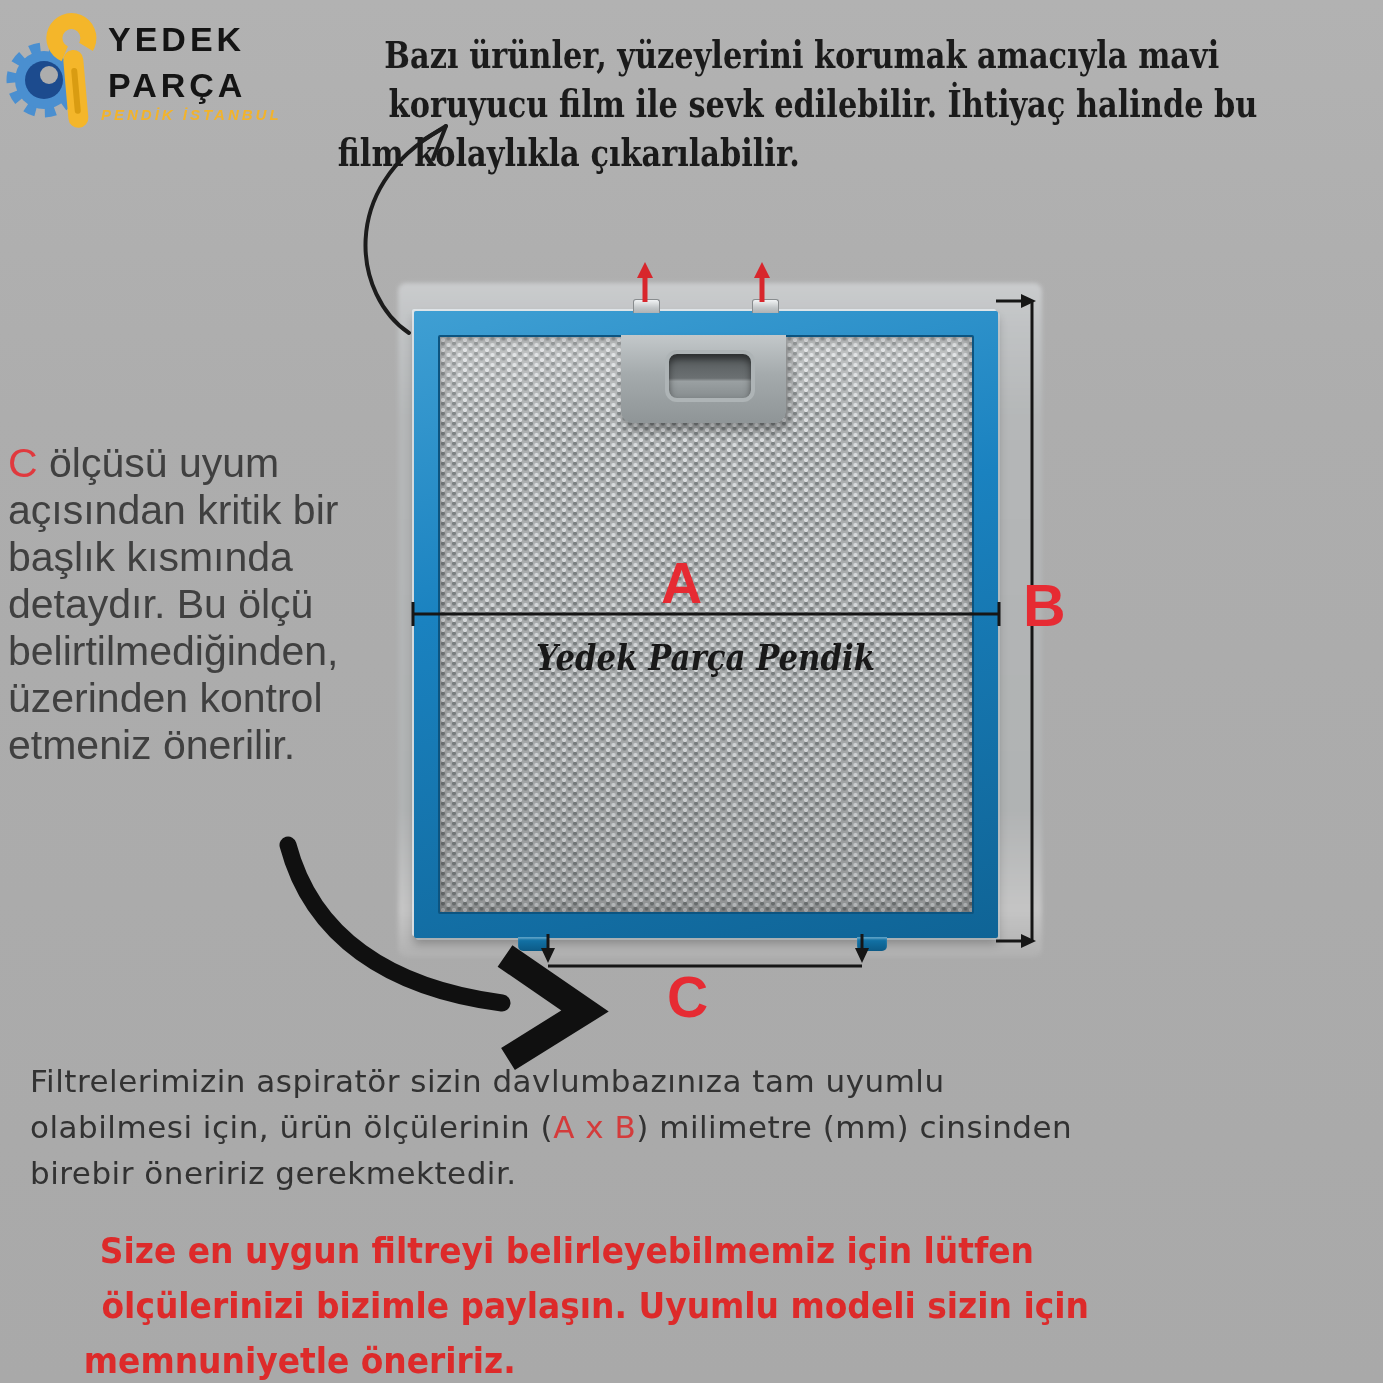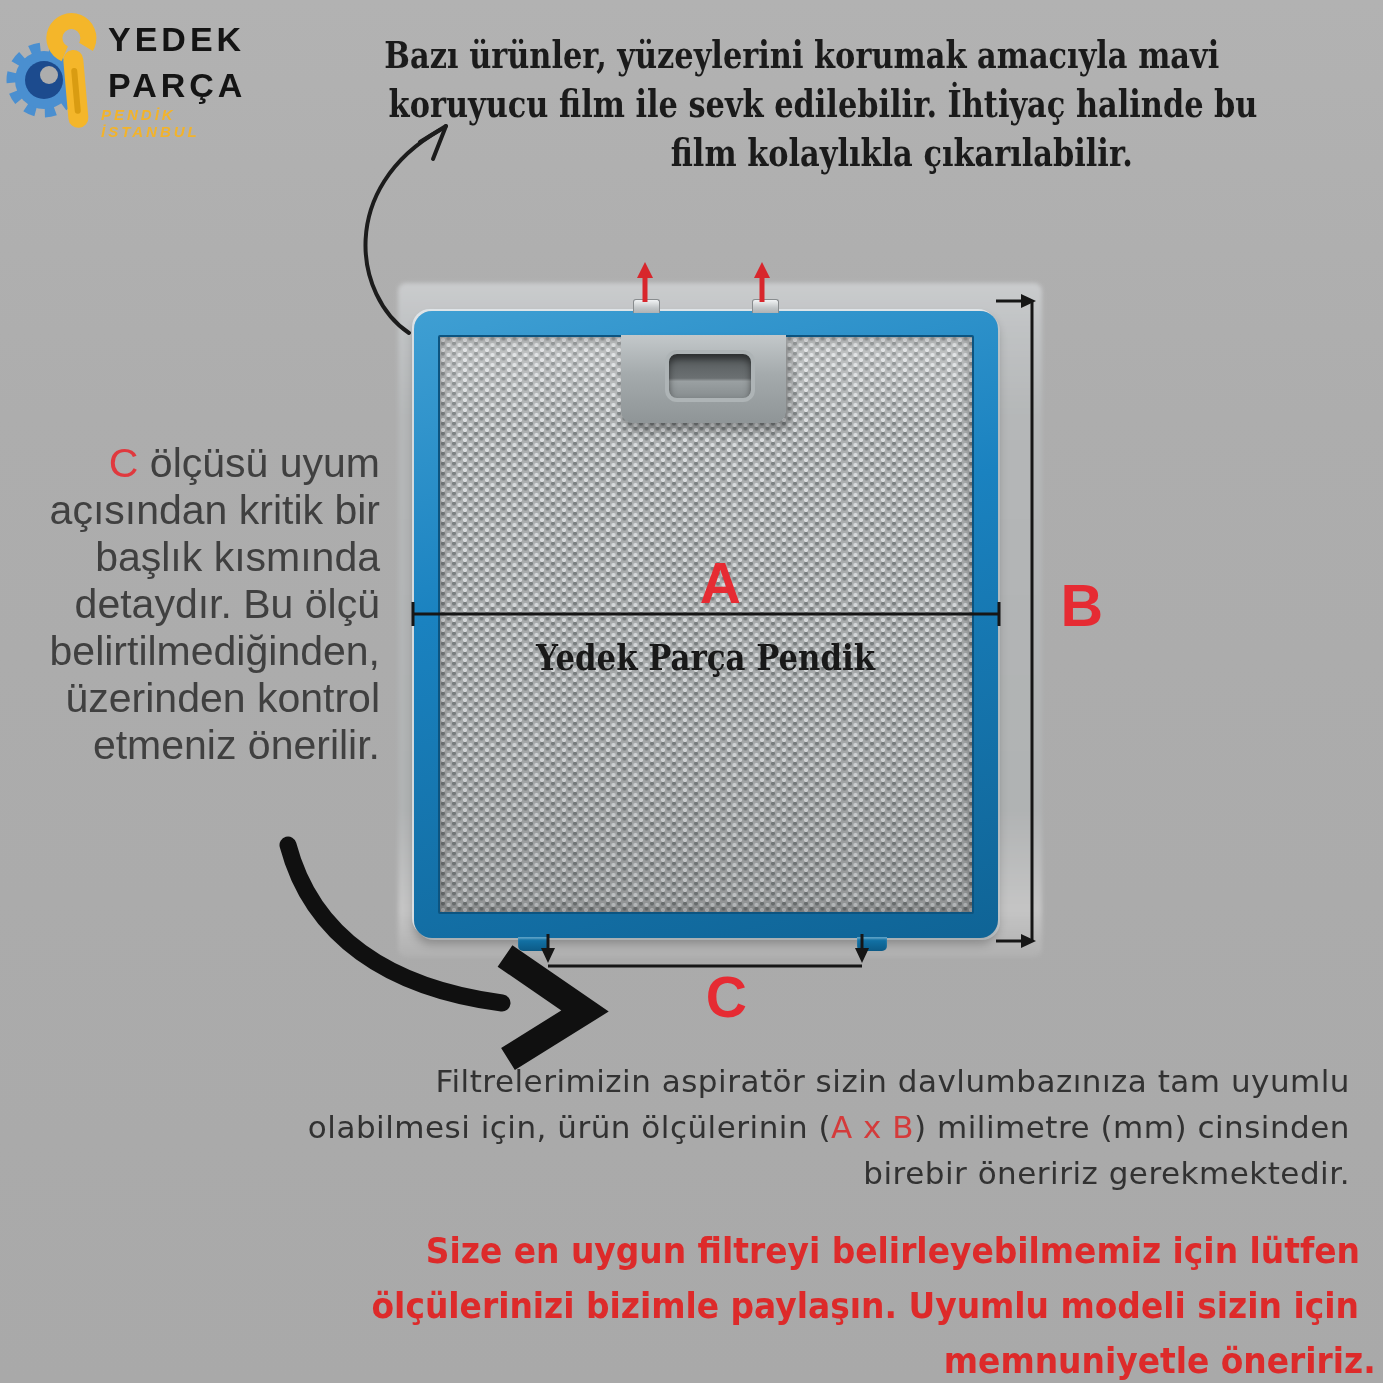--- a/index.html
+++ b/index.html
@@ -1,20 +1,20 @@
 <!DOCTYPE html>
 <html><head>
 <meta charset="utf-8">
 <style>
   html,body{margin:0;padding:0;}
   #canvas{position:relative;width:1383px;height:1383px;overflow:hidden;
           background:linear-gradient(180deg,#b2b2b2 0%,#adadad 30%,#a9a9a9 100%);
           font-family:"Liberation Sans",sans-serif;}
   .abs{position:absolute;}
-  .center{text-align:right;}
+  .center{text-align:left;}
   .sx{display:inline-block;white-space:nowrap;transform-origin:50% 50%;}
 
   
   .logo-title{position:absolute;left:108px;top:16px;font-weight:bold;font-size:34px;
               letter-spacing:4px;color:#141414;line-height:46px;}
   .logo-sub{position:absolute;left:101px;top:106px;font-weight:bold;font-size:15px;
             letter-spacing:3px;color:#f2b32b;font-style:italic;}
 
   
   .headline{left:280px;top:30px;width:910px;font-family:"DejaVu Serif",serif;
@@ -31,23 +31,23 @@
   .red-c{color:#e0393e;}
 
   
   .photo-bg{left:398px;top:283px;width:644px;height:674px;border-radius:8px;opacity:.8;
             background:linear-gradient(180deg,#d2d4d6 0%,#c6c9cb 6%,#b7babb 20%,#b2b5b6 78%,#cccccc 93%,#b2b2b2 100%);
             filter:blur(2px);}
 
   
   .filter{left:414px;top:311px;width:584px;height:627px;
           background:linear-gradient(165deg,#3f9fd3 0%,#1a82c0 40%,#0f6496 100%);
-          border-radius:18px;
+          border-radius:2px;
           box-shadow:-2px -2px 0 rgba(235,242,246,.7), 2px 2px 0 rgba(210,225,232,.4),
-                     0 6px 10px rgba(0,0,0,.25);}
+                     0 6px 10px rgba(0,0,0,.25);font-style:italic;}
   .mesh{position:absolute;left:24px;top:24px;right:24px;bottom:24px;
         border:2px solid #0c5480;border-radius:2px;
         background-color:#adb0b1;
         background-image:
           linear-gradient(180deg,rgba(255,255,255,.25),rgba(255,255,255,0) 16%,rgba(0,0,0,.05) 72%,rgba(0,0,0,.14)),
           radial-gradient(circle at 3px 3px,#dadddf 1.7px,rgba(0,0,0,0) 2.5px),
           radial-gradient(circle at 3px 3px,#dadddf 1.7px,rgba(0,0,0,0) 2.5px),
           radial-gradient(circle at 3px 5px,#7e8384 1.6px,rgba(0,0,0,0) 2.4px),
           radial-gradient(circle at 3px 5px,#7e8384 1.6px,rgba(0,0,0,0) 2.4px);
         background-size:auto,11px 10px,11px 10px,11px 10px,11px 10px;
@@ -81,21 +81,21 @@
        font-weight:bold;font-size:35px;color:#dd2a2a;line-height:55px;}
   .cta .sx{transform:scaleX(.94);}
 
   svg.overlay{position:absolute;left:0;top:0;pointer-events:none;}
 </style>
 </head>
 <body>
 
 <div id="canvas">
 
-  <div class="abs" style="left:0;top:0;width:270px;height:140px;">
+  <div class="abs" style="left:0;top:0;width:270px;height:140px;padding-left:44px;">
     <svg class="overlay" width="120" height="136" viewBox="0 0 120 136" style="left:4px;top:8px;">
       <g>
         <circle cx="40" cy="72" r="31" fill="none" stroke="#4a8fd0" stroke-width="13" stroke-dasharray="10 8.9"></circle>
         <circle cx="40" cy="72" r="29" fill="#4a8fd0"></circle>
         <circle cx="40" cy="72" r="19" fill="#1c4b8e"></circle>
         <circle cx="45" cy="67" r="9" fill="#adadad"></circle>
       </g>
       <g transform="rotate(-5 70 60)">
         <circle cx="70" cy="30" r="17" fill="none" stroke="#f4b62a" stroke-width="16" stroke-dasharray="82 25" transform="rotate(118 70 30)"></circle>
         <rect x="60" y="42" width="20" height="78" rx="10" fill="#f4b62a"></rect>

